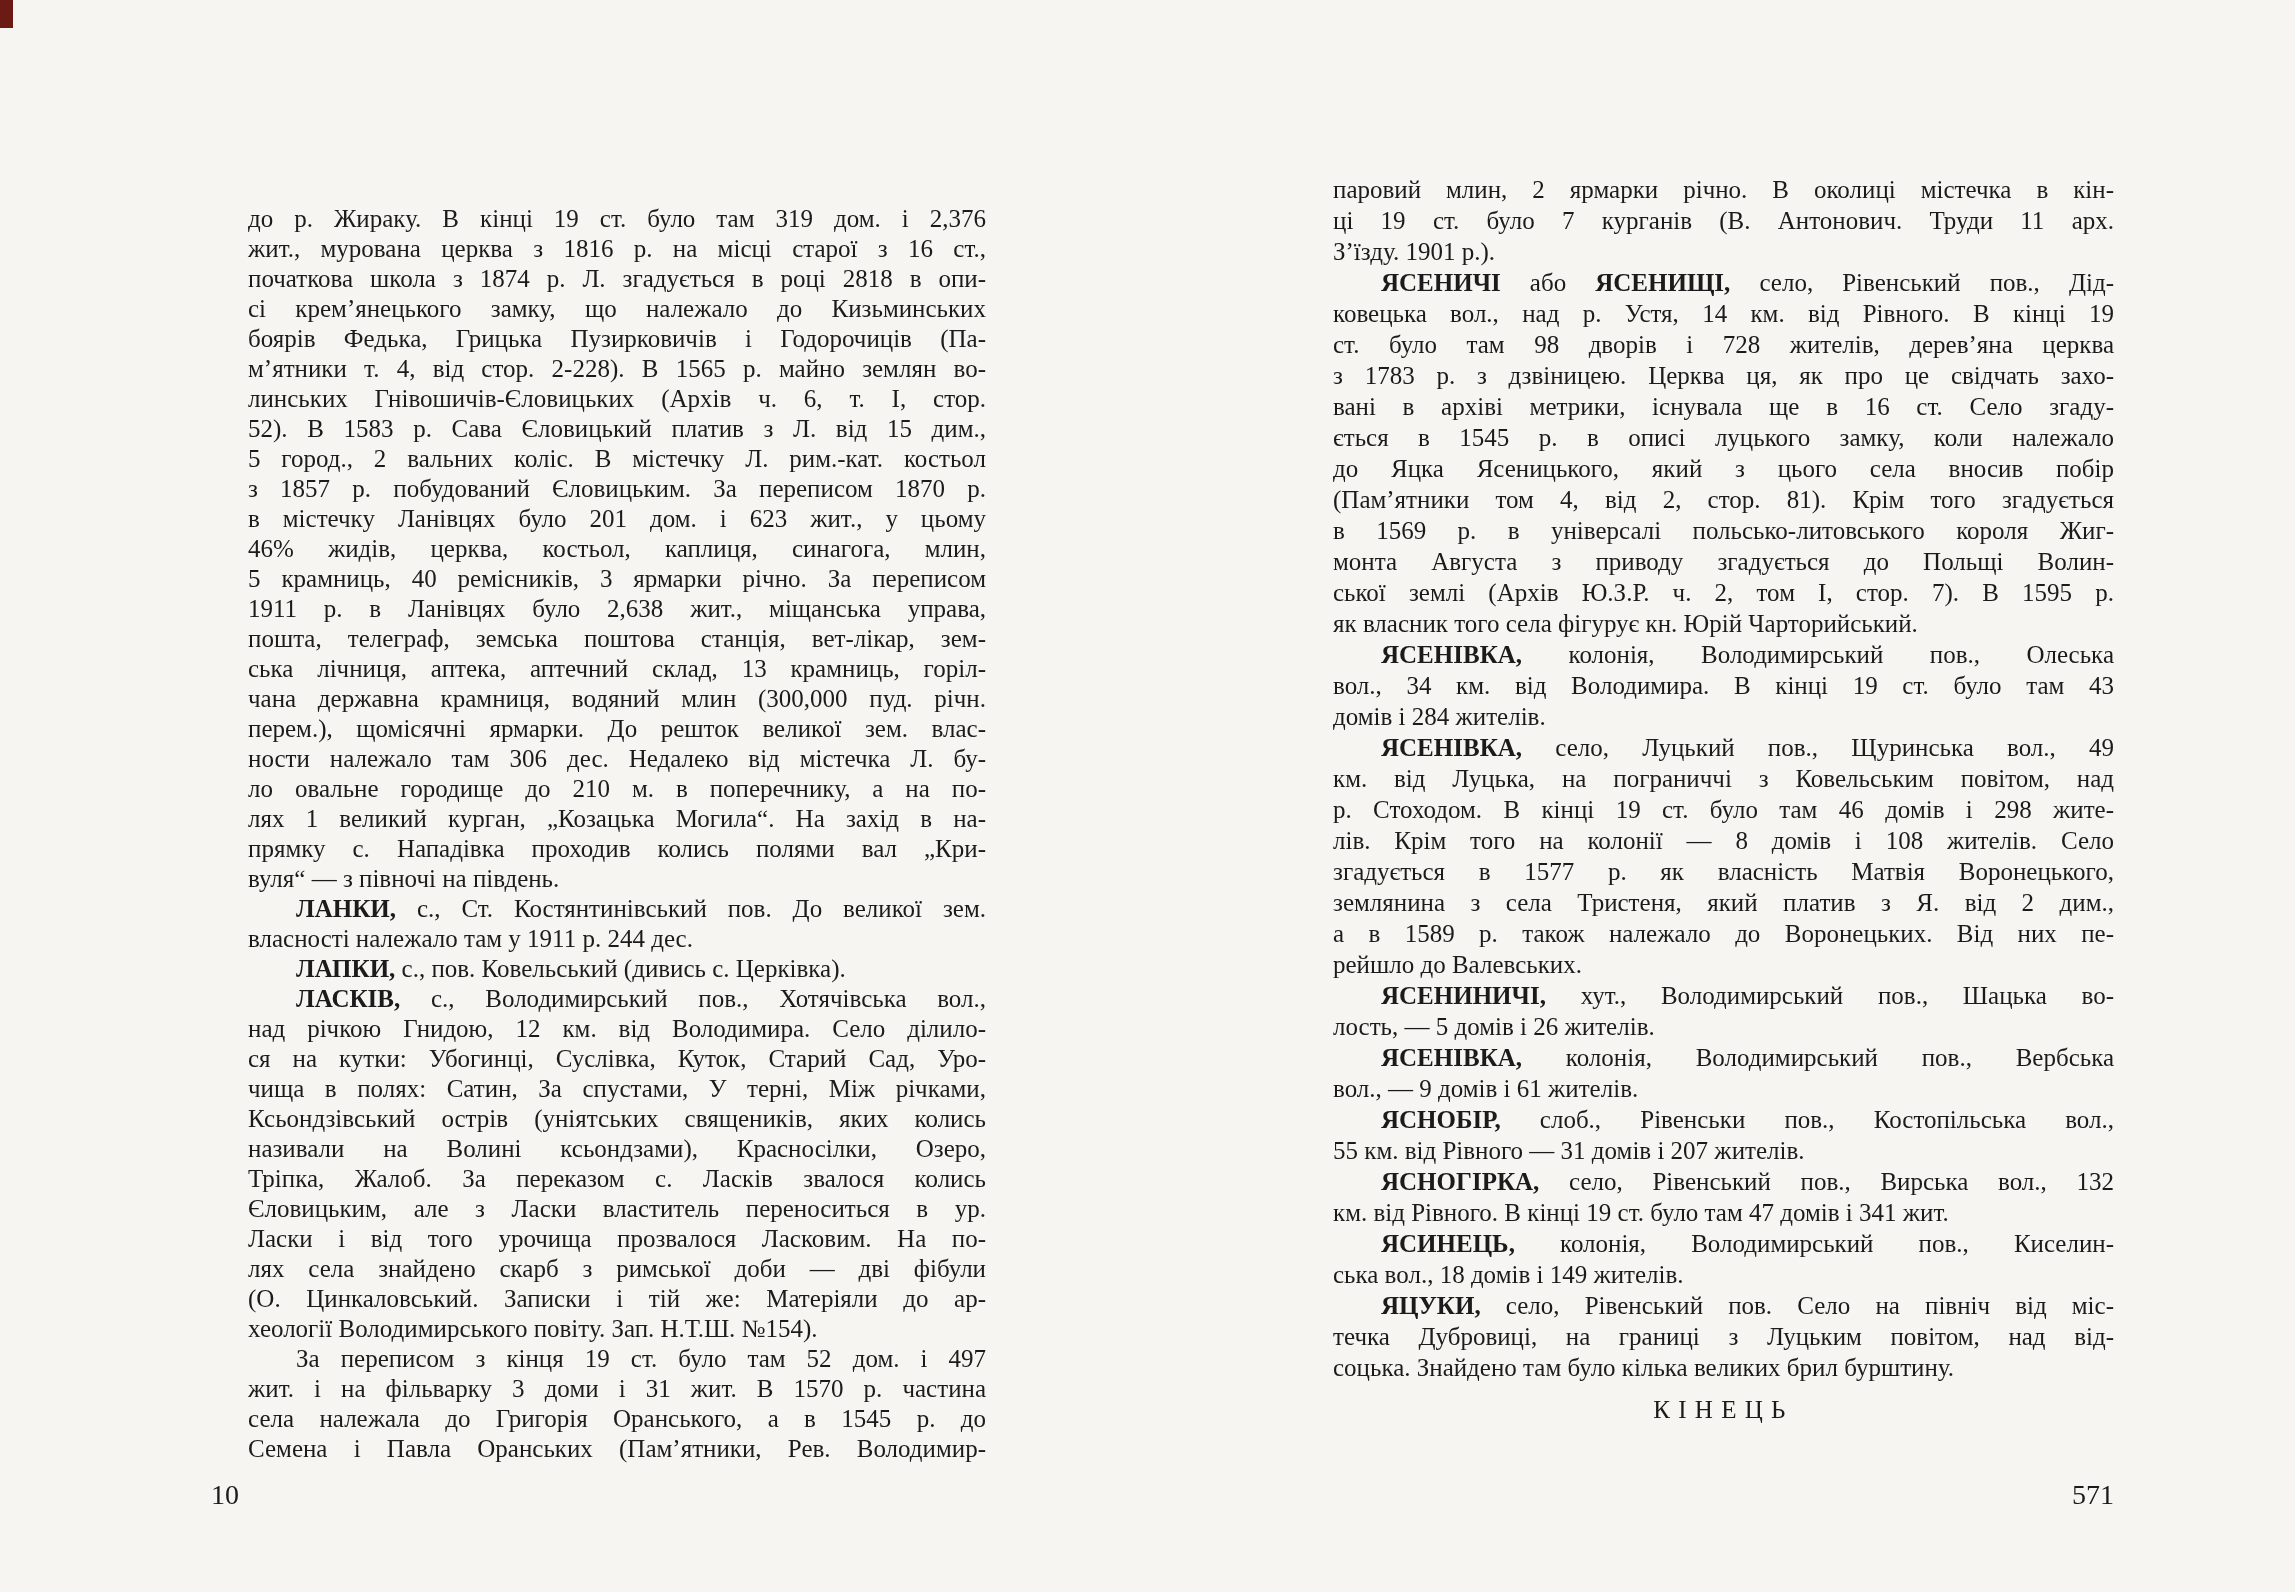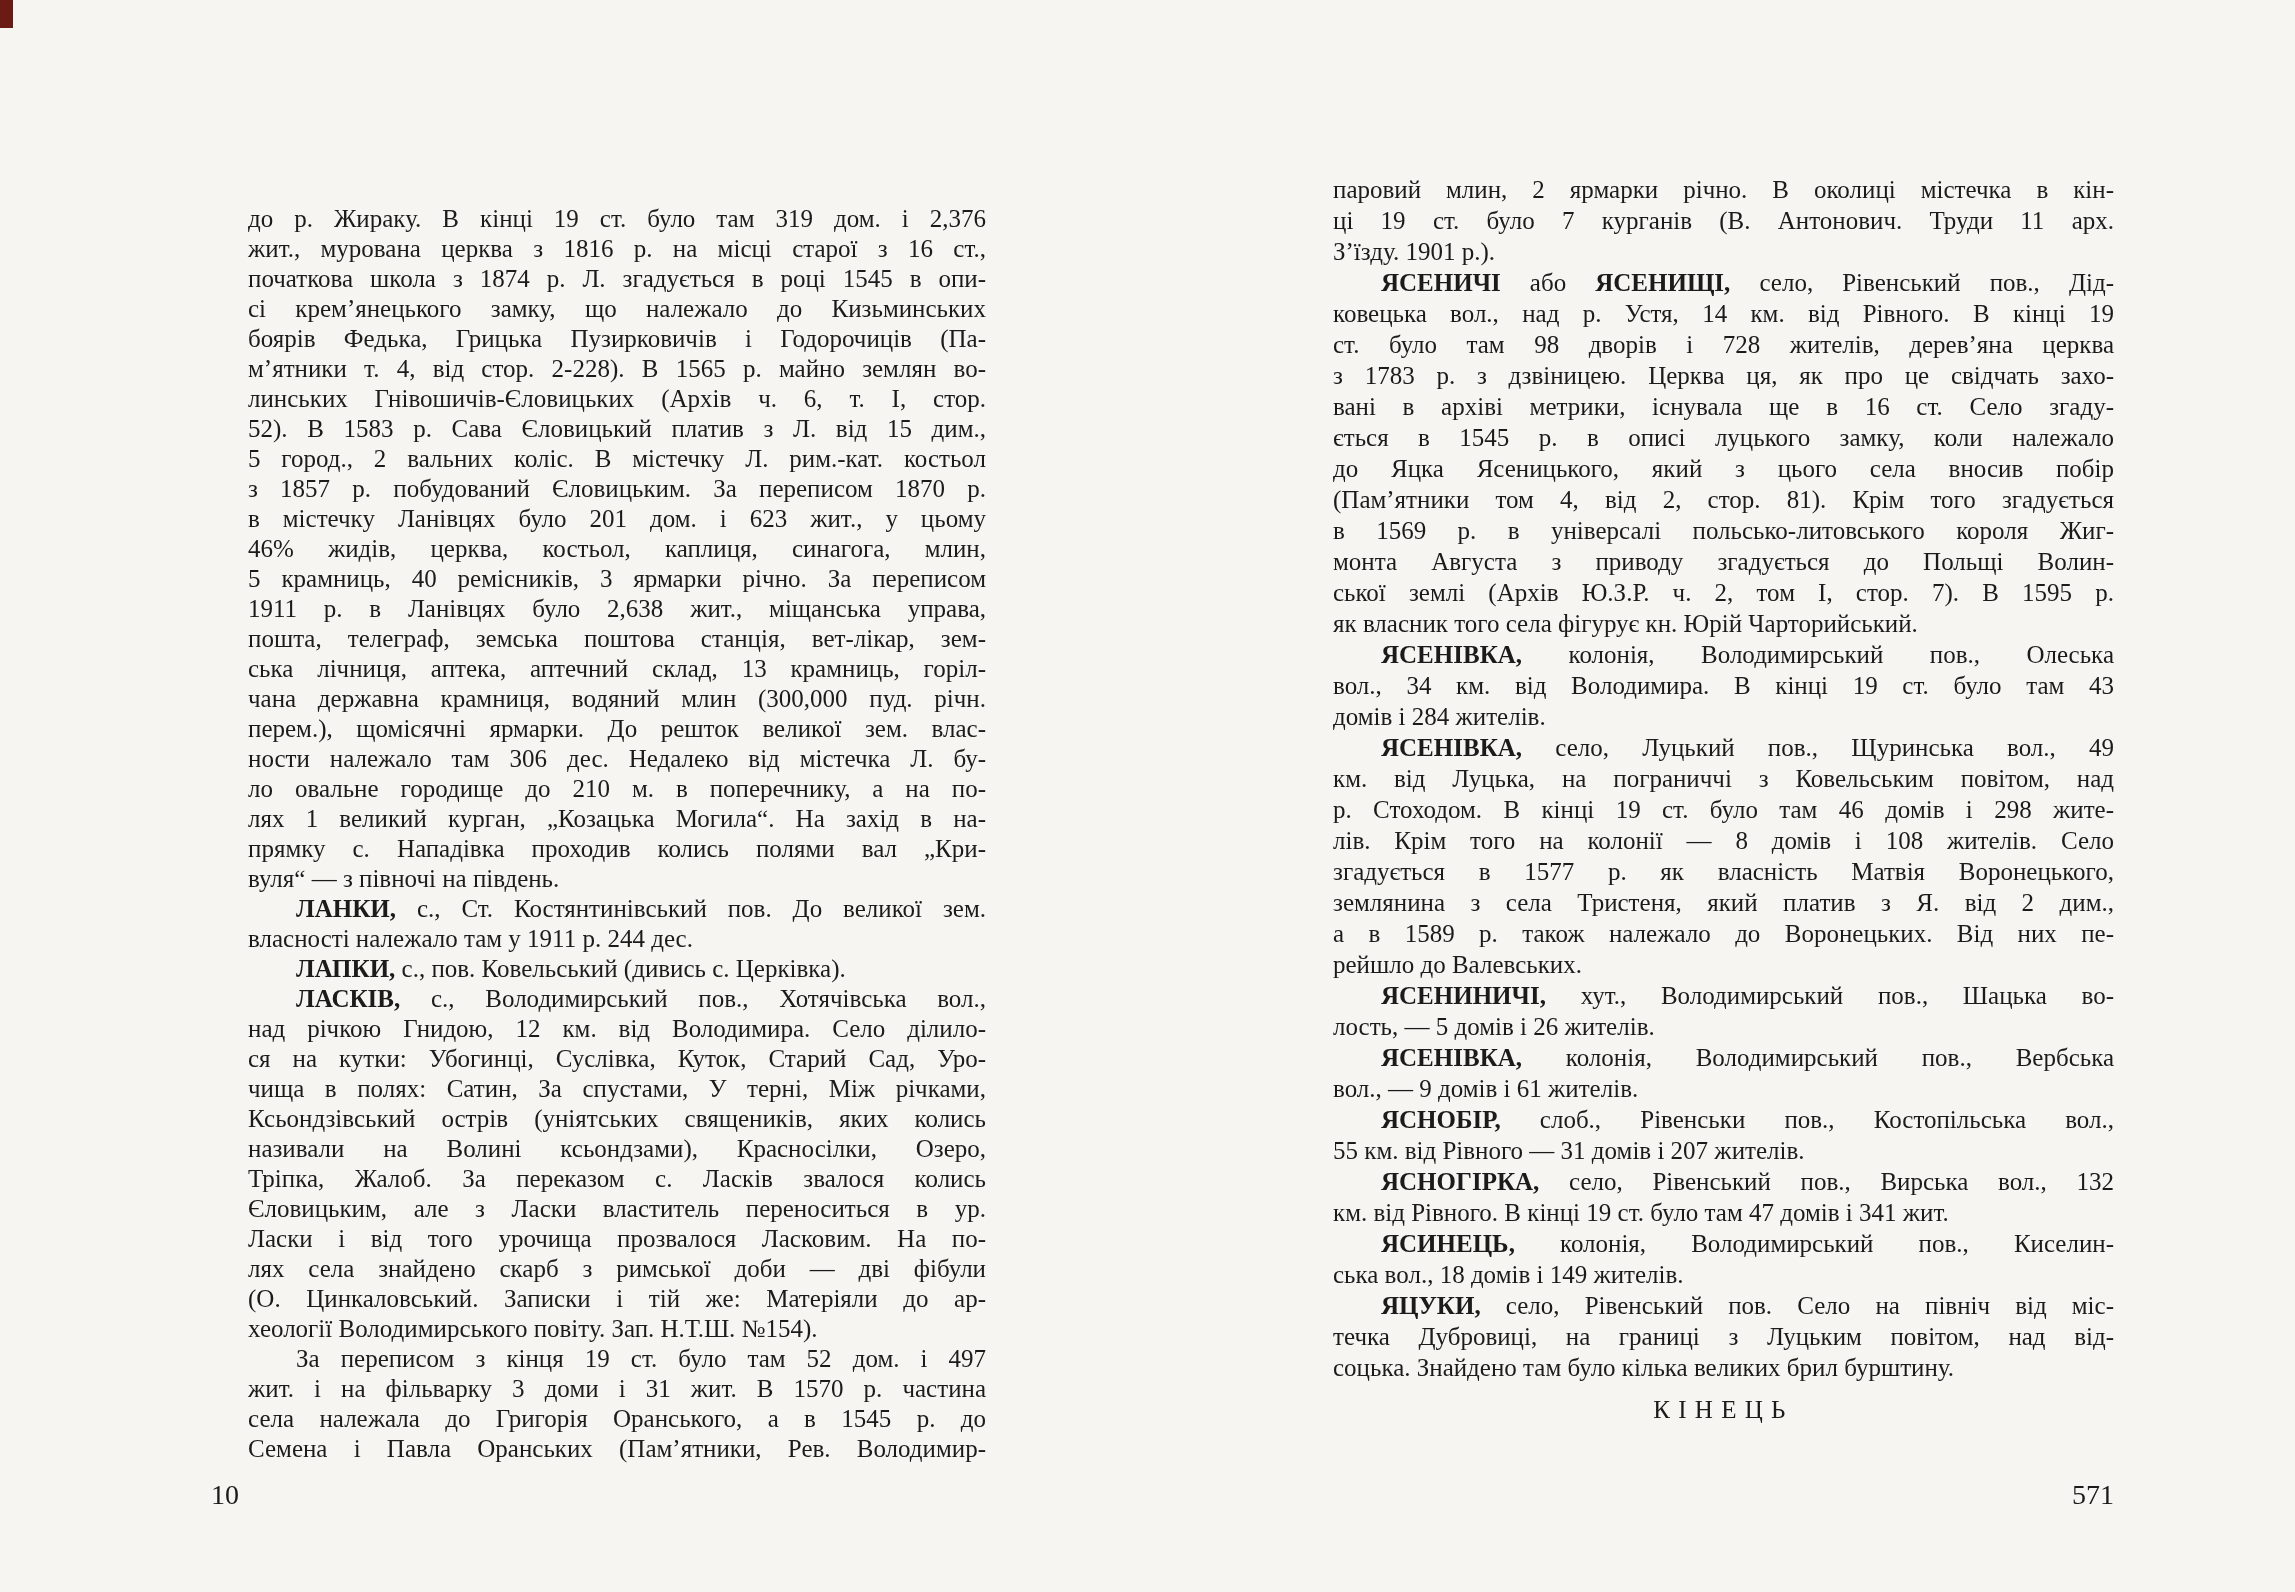--- a/index.html
+++ b/index.html
@@ -84,21 +84,21 @@
 </head>
 <body>
 
 <div class="spread">
   <div class="corner-artifact"></div>
 
   <div>
     <div class="column left-col" id="left-col">
         <div class="line"><span>до р. Жираку. В кінці 19 ст. було там 319 дом. і 2,376</span></div>
         <div class="line"><span>жит., мурована церква з 1816 р. на місці старої з 16 ст.,</span></div>
-        <div class="line"><span>початкова школа з 1874 р. Л. згадується в році 1545 в опи-</span></div>
+        <div class="line"><span>початкова школа з 1874 р. Л. згадується в році 2818 в опи-</span></div>
         <div class="line"><span>сі крем’янецького замку, що належало до Кизьминських</span></div>
         <div class="line"><span>боярів Федька, Грицька Пузирковичів і Годорочиців (Па-</span></div>
         <div class="line"><span>м’ятники т. 4, від стор. 2-228). В 1565 р. майно землян во-</span></div>
         <div class="line"><span>линських Гнівошичів-Єловицьких (Архів ч. 6, т. I, стор.</span></div>
         <div class="line"><span>52). В 1583 р. Сава Єловицький платив з Л. від 15 дим.,</span></div>
         <div class="line"><span>5 город., 2 вальних коліс. В містечку Л. рим.-кат. костьол</span></div>
         <div class="line"><span>з 1857 р. побудований Єловицьким. За переписом 1870 р.</span></div>
         <div class="line"><span>в містечку Ланівцях було 201 дом. і 623 жит., у цьому</span></div>
         <div class="line"><span>46% жидів, церква, костьол, каплиця, синагога, млин,</span></div>
         <div class="line"><span>5 крамниць, 40 ремісників, 3 ярмарки річно. За переписом</span></div>

